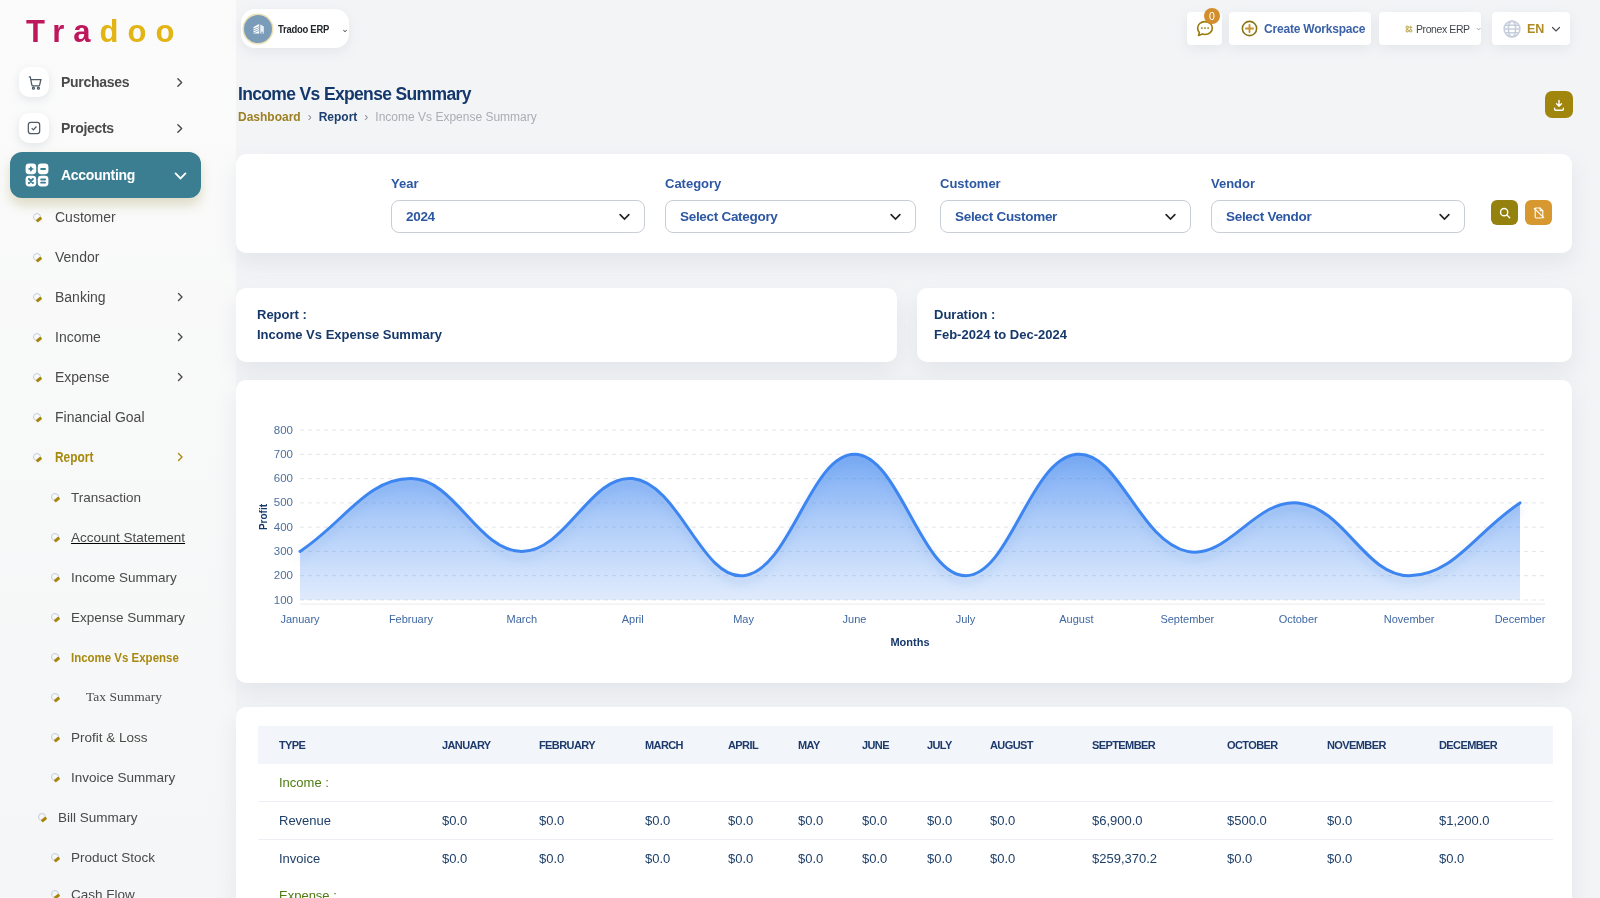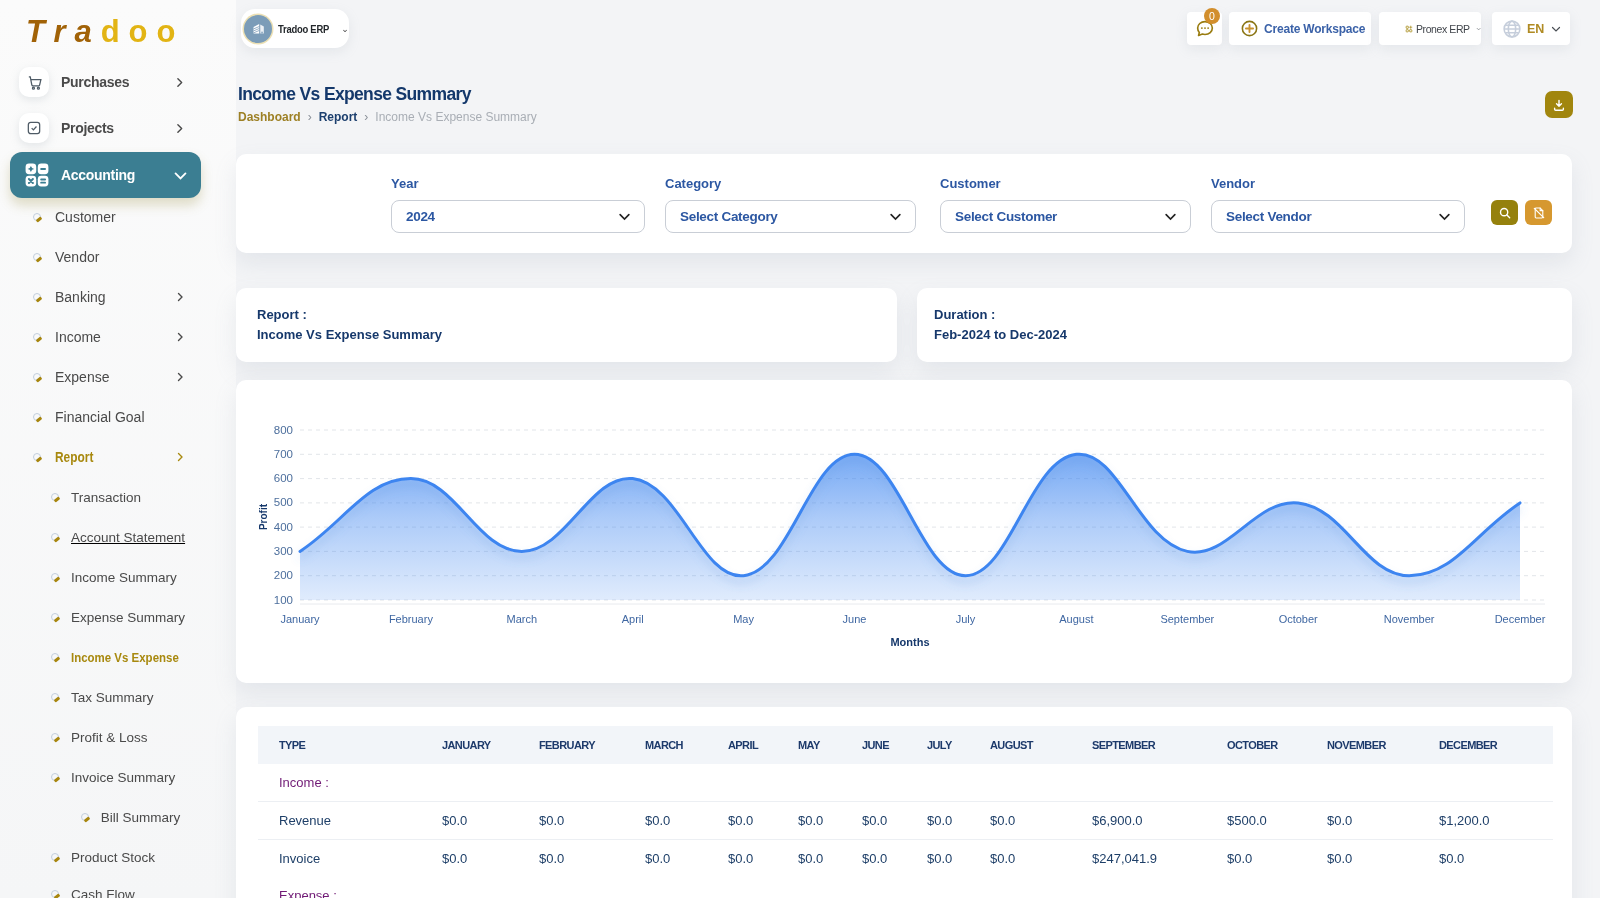--- a/index.html
+++ b/index.html
@@ -2,21 +2,21 @@
 <html><head>
 <meta charset="utf-8">
 <style>
 * { margin:0; padding:0; box-sizing:border-box; }
 html,body { width:1600px; height:898px; overflow:hidden; font-family:"Liberation Sans", sans-serif; background:#f3f4f6; position:relative; }
 .abs { position:absolute; }
 .card { position:absolute; background:#fff; border-radius:10px; box-shadow:0 10px 22px rgba(145,158,172,.16); }
 
 #sidebar { position:absolute; left:0; top:0; width:236px; height:898px; background:linear-gradient(180deg,#fbfbfb, #f5f6f7); }
 #logo { position:absolute; left:26px; top:16px; font-size:31px; line-height:31px; font-weight:bold; letter-spacing:9px; }
-#logo .t { color:#a16207;font-style:italic; } #logo .g { color:#e2b414; }
+#logo .t { color:#be185d; } #logo .g { color:#e2b414; }
 .navitem { position:absolute; left:0; width:210px; height:30px; display:flex; align-items:center; }
 .icard { width:30px; height:30px; background:#fff; border-radius:10px; box-shadow:0 3px 8px rgba(160,170,180,.25); display:flex; align-items:center; justify-content:center; margin-left:19px; }
 .nlabel { font-size:14px; font-weight:bold; color:#4a4a4a; margin-left:12px; white-space:nowrap; letter-spacing:-0.3px; }
 .chev { position:absolute; right:24px; top:50%; margin-top:-6.5px; }
 #acct { position:absolute; left:10px; top:152px; width:191px; height:46px; background:#3b7e92; border-radius:12px; display:flex; align-items:center; box-shadow:0 7px 12px rgba(150,140,60,.28); }
 #acct .nlabel { color:#fff; margin-left:10px; }
 .sub { position:absolute; display:flex; align-items:center; width:210px; height:20px; }
 .bullet { width:8px; height:8px; border-radius:50%; border:1.6px solid #c2cedc; position:relative; flex:none; }
 .bullet::after { content:""; position:absolute; width:6px; height:3px; background:#a8860d; right:-2px; bottom:-1px; transform:rotate(-38deg); border-radius:1px; }
 .sub span.txt { font-size:14px; color:#4a4a4a; margin-left:14px; white-space:nowrap; }
@@ -32,21 +32,21 @@
 #dlbtn { position:absolute; left:1545px; top:91px; width:28px; height:27px; background:#a1860e; border-radius:7px; display:flex; align-items:center; justify-content:center; }
 .flabel { position:absolute; font-size:13px; font-weight:bold; color:#2c57a2; }
 .sel { position:absolute; height:33px; background:#fff; border:1px solid #c9ced6; border-radius:8px; font-size:13.5px; font-weight:bold; color:#2c57a2; display:flex; align-items:center; padding-left:14px; letter-spacing:-0.3px; }
 .sel svg { position:absolute; right:12px; }
 .sqbtn { position:absolute; width:27px; height:25px; border-radius:6px; display:flex; align-items:center; justify-content:center; }
 .rtitle { font-size:13px; font-weight:bold; color:#16386b; }
 
 table { border-collapse:collapse; table-layout:fixed; width:1295px; }
 th { background:#f2f5f9; font-size:11px; font-weight:bold; color:#1d3a6b; text-align:left; height:38px; padding:0; letter-spacing:-0.6px; }
 td { font-size:13px; color:#1e3f68; height:37.5px; padding:0; border-top:1px solid #eceff3; }
-tr.cat td { color:#701a75; border-top:none; }
+tr.cat td { color:#4d7c0f; border-top:none; }
 </style>
 </head>
 <body>
 <div id="sidebar"></div>
 <div id="logo"><span class="t">Tra</span><span class="g">doo</span></div>
 
 <div class="navitem" style="top:67px;">
   <div class="icard">
       <svg width="17" height="17" viewBox="0 0 24 24" fill="none" stroke="#4f5b66" stroke-width="1.8">
         <path d="M4 4h2l2.2 11.5a1.7 1.7 0 0 0 1.7 1.4h7.6a1.7 1.7 0 0 0 1.7-1.3L21 8H6.5"></path>
@@ -144,31 +144,31 @@
     <div class="sub" style="top:607px; padding-left:51px;">
       <span class="bullet"></span>
       <span class="txt" style="font-size:13.5px;margin-left:12px;">Expense Summary</span>
     </div>
     <div class="sub" style="top:647px; padding-left:51px;">
       <span class="bullet"></span>
       <span class="txt gold" style="font-size:13.5px;margin-left:12px;display:inline-block;transform:scaleX(.85);transform-origin:left center;">Income Vs Expense</span>
     </div>
     <div class="sub" style="top:687px; padding-left:51px;">
       <span class="bullet"></span>
-      <span class="txt" style="font-size:13.5px;margin-left:12px;">Tax Summary</span>
+      <span class="txt" style="font-size:13.5px;margin-left:27px;font-family:Liberation Serif, serif;">Tax Summary</span>
     </div>
     <div class="sub" style="top:727px; padding-left:51px;">
       <span class="bullet"></span>
       <span class="txt" style="font-size:13.5px;margin-left:12px;">Profit &amp; Loss</span>
     </div>
     <div class="sub" style="top:767px; padding-left:51px;">
       <span class="bullet"></span>
       <span class="txt" style="font-size:13.5px;margin-left:12px;">Invoice Summary</span>
     </div>
-    <div class="sub" style="top:807px; padding-left:51px;justify-content:center;">
+    <div class="sub" style="top:807px; padding-left:38px;">
       <span class="bullet"></span>
       <span class="txt" style="font-size:13.5px;margin-left:12px;">Bill Summary</span>
     </div>
     <div class="sub" style="top:847px; padding-left:51px;">
       <span class="bullet"></span>
       <span class="txt" style="font-size:13.5px;margin-left:12px;">Product Stock</span>
     </div>
     <div class="sub" style="top:884px; padding-left:51px;">
       <span class="bullet"></span>
       <span class="txt" style="font-size:13.5px;margin-left:12px;">Cash Flow</span>
@@ -395,21 +395,21 @@
 <tr>
           <td style="padding-left:21px;">Invoice</td>
           <td>$0.0</td>
           <td>$0.0</td>
           <td>$0.0</td>
           <td>$0.0</td>
           <td>$0.0</td>
           <td>$0.0</td>
           <td>$0.0</td>
           <td>$0.0</td>
-          <td>$247,041.9</td>
+          <td>$259,370.2</td>
           <td>$0.0</td>
           <td>$0.0</td>
           <td>$0.0</td>
         </tr>
 <tr class="cat">
           <td style="padding-left:21px;">Expense :</td>
           <td></td>
           <td></td>
           <td></td>
           <td></td>

